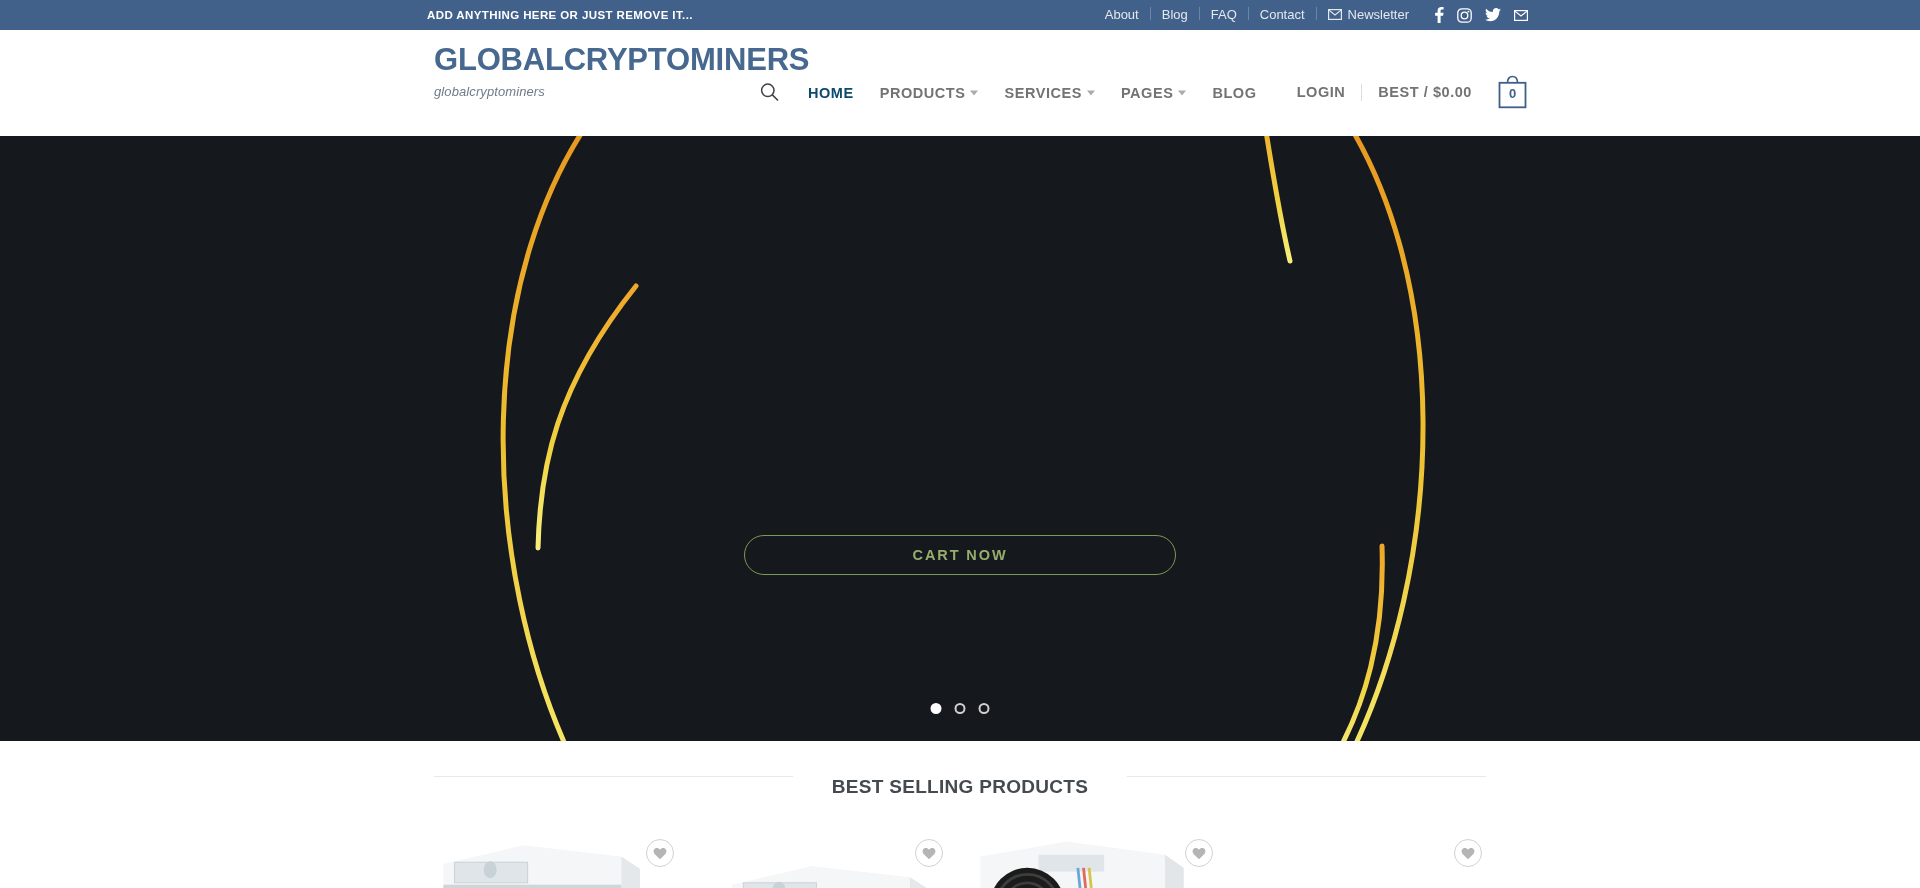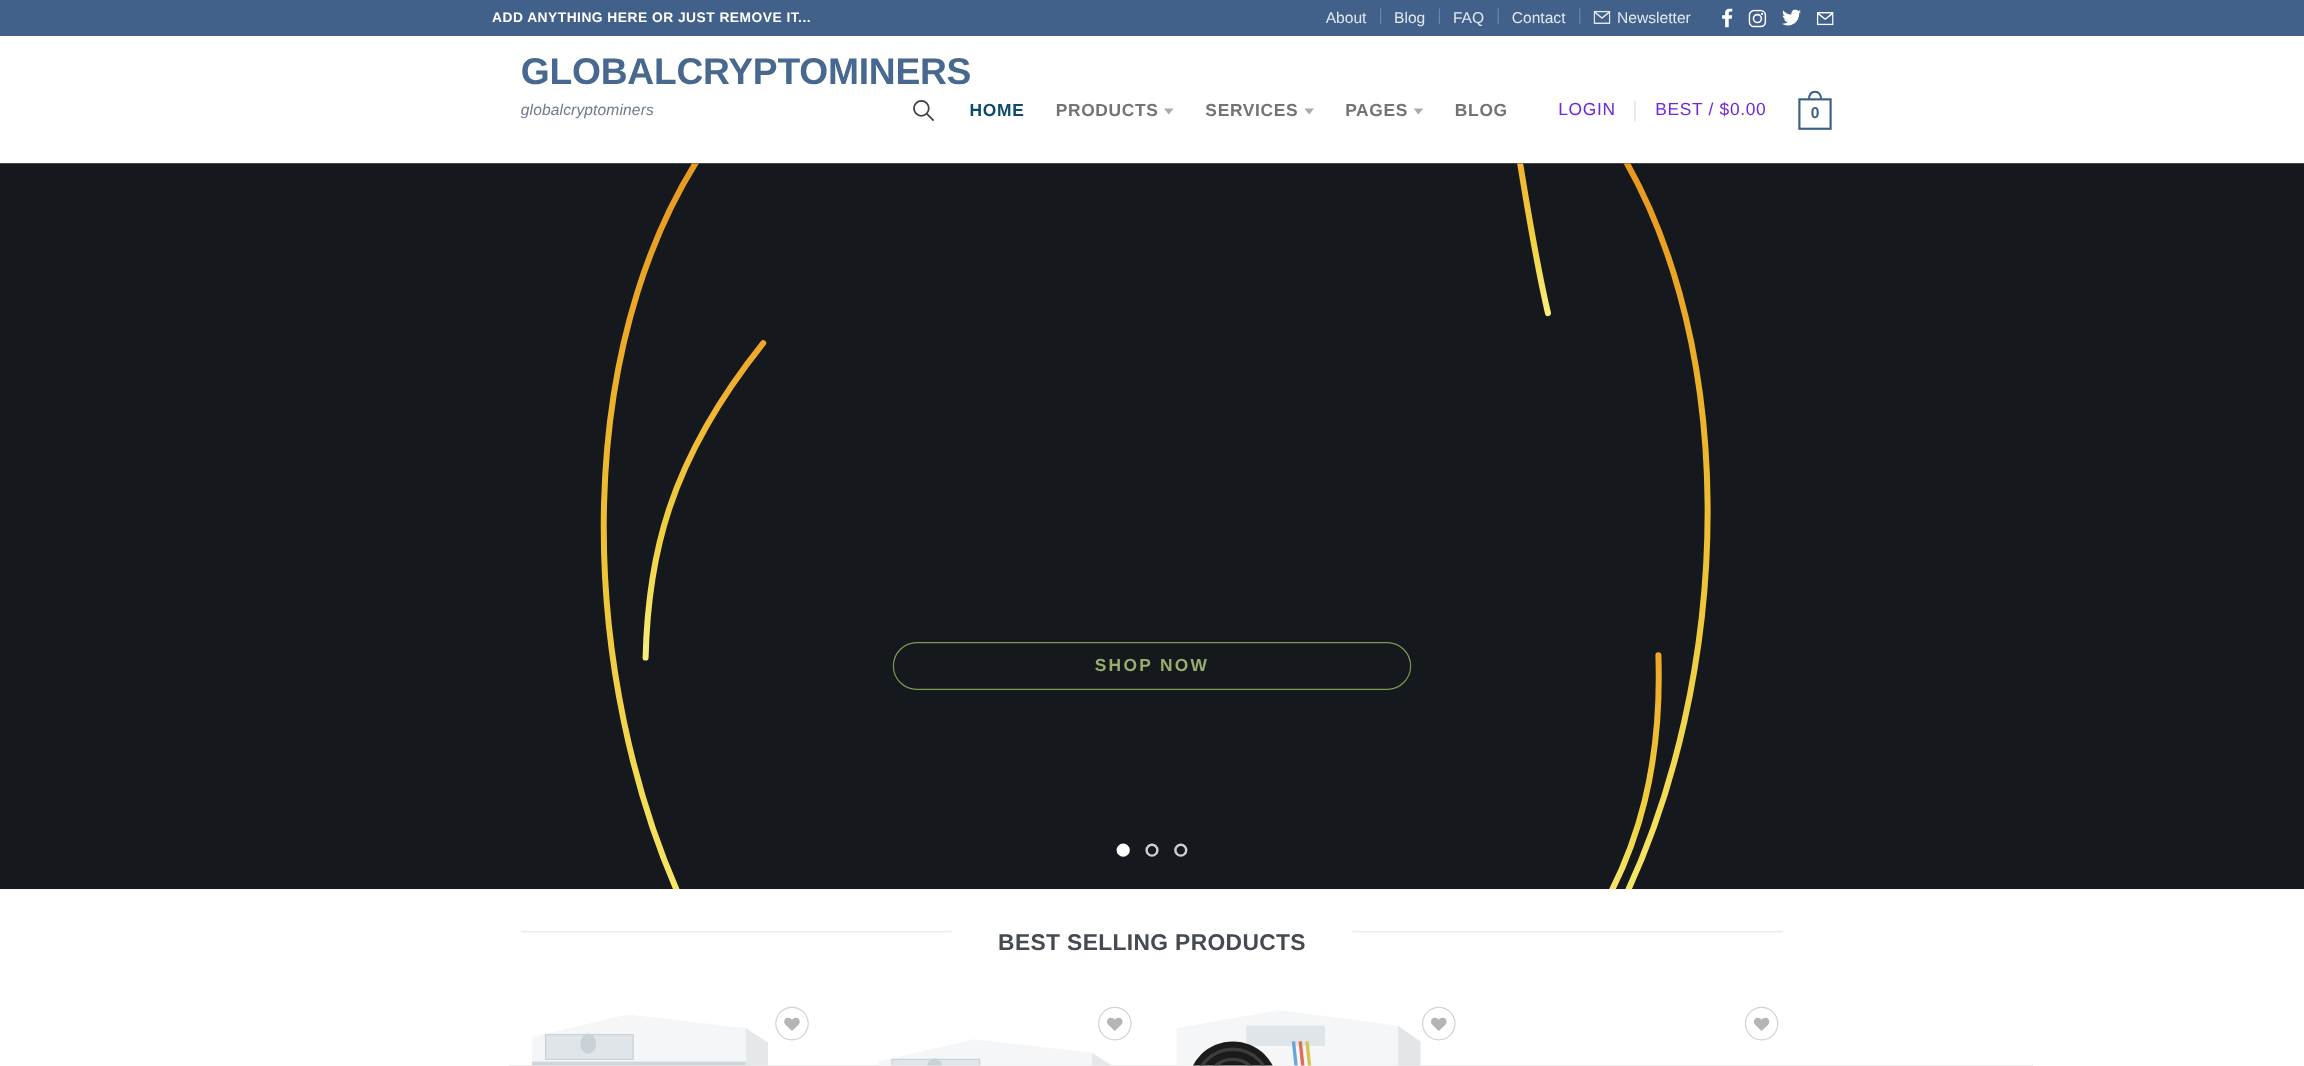--- a/index.html
+++ b/index.html
@@ -10,21 +10,21 @@
     background:#ffffff;
   }
 
   
   .topbar{
     height:30px; background:#41618a; color:#ffffff;
     display:flex; align-items:center;
     position:relative;
   }
   .topbar-left{
-    position:absolute; left:410px; top:50%; transform:translateY(-50%);
+    position:absolute; left:427px; top:50%; transform:translateY(-50%);
     font-size:11.5px; font-weight:bold; letter-spacing:.4px; color:#ffffff;
   }
   .topbar-right{
     position:absolute; right:392px; top:50%; transform:translateY(-50%);
     display:flex; align-items:flex-start; gap:0;
     font-size:13px; color:#e3e8ef;
   }
   .topbar-right a{
     color:#e3e8ef; text-decoration:none; padding:0 11px; white-space:nowrap;
     display:flex; align-items:center;
@@ -62,21 +62,21 @@
   }
   .nav a.active{ color:#0c4a6e; }
   .caret{ display:inline-block; width:0;height:0;
     border-left:4px solid transparent;border-right:4px solid transparent;
     border-top:5px solid #a7acb3; margin-top:2px;}
   .header-right{
     position:absolute; right:392px; top:62px; transform:translateY(-50%);
     display:flex; align-items:center;
   }
   .header-right a{
-    color:#6d28d9; text-decoration:none; font-size:14.5px; font-weight:400;
+    color:#737373; text-decoration:none; font-size:14.5px; font-weight:700;
     letter-spacing:.55px; padding:0 16px; white-space:nowrap;
   }
   .hr-sep{ width:1px; height:17px; background:#d9dde2; }
   .cart-badge{
     margin-left:9px; width:31px;height:34px; position:relative;
     display:flex; align-items:center; justify-content:center;
   }
   .cart-badge .num{
     font-size:13px; font-weight:bold; color:#3e5f87; z-index:2; margin-top:3px;
   }
@@ -248,21 +248,21 @@
 
     <path d="M 1330 -40 C 1455 130 1448 430 1345 630" fill="none" stroke="url(#gA)" stroke-width="5" stroke-linecap="round"></path>
 
     <path d="M 1262 -30 C 1276 60 1283 95 1290 125" fill="none" stroke="url(#gB)" stroke-width="5" stroke-linecap="round"></path>
 
     <path d="M 1382 410 C 1385 500 1366 570 1330 630" fill="none" stroke="url(#gB)" stroke-width="5" stroke-linecap="round"></path>
 
     <ellipse cx="955" cy="760" rx="465" ry="130" fill="url(#plat)"></ellipse>
   </svg>
 
-  <div class="shopnow">SHOP NOW</div>
+  <div class="shopnow">CART NOW</div>
 
   <div class="dots">
     <span class="dot active"></span>
     <span class="dot"></span>
     <span class="dot"></span>
   </div>
 </div>
 
 <div class="section" style="height:171px">
   <div class="sec-head">

